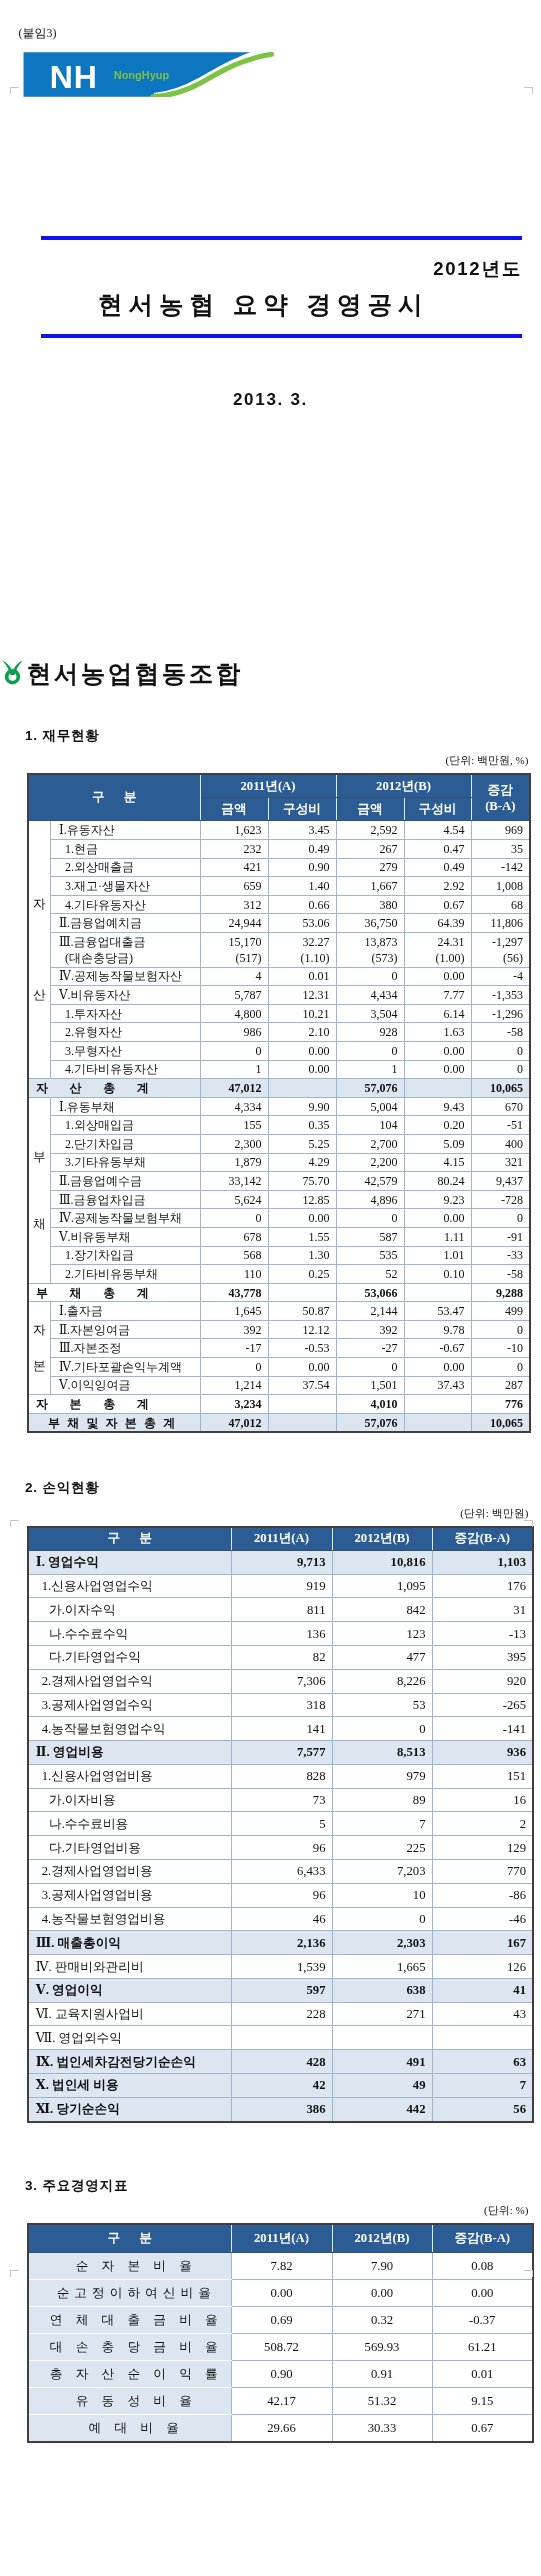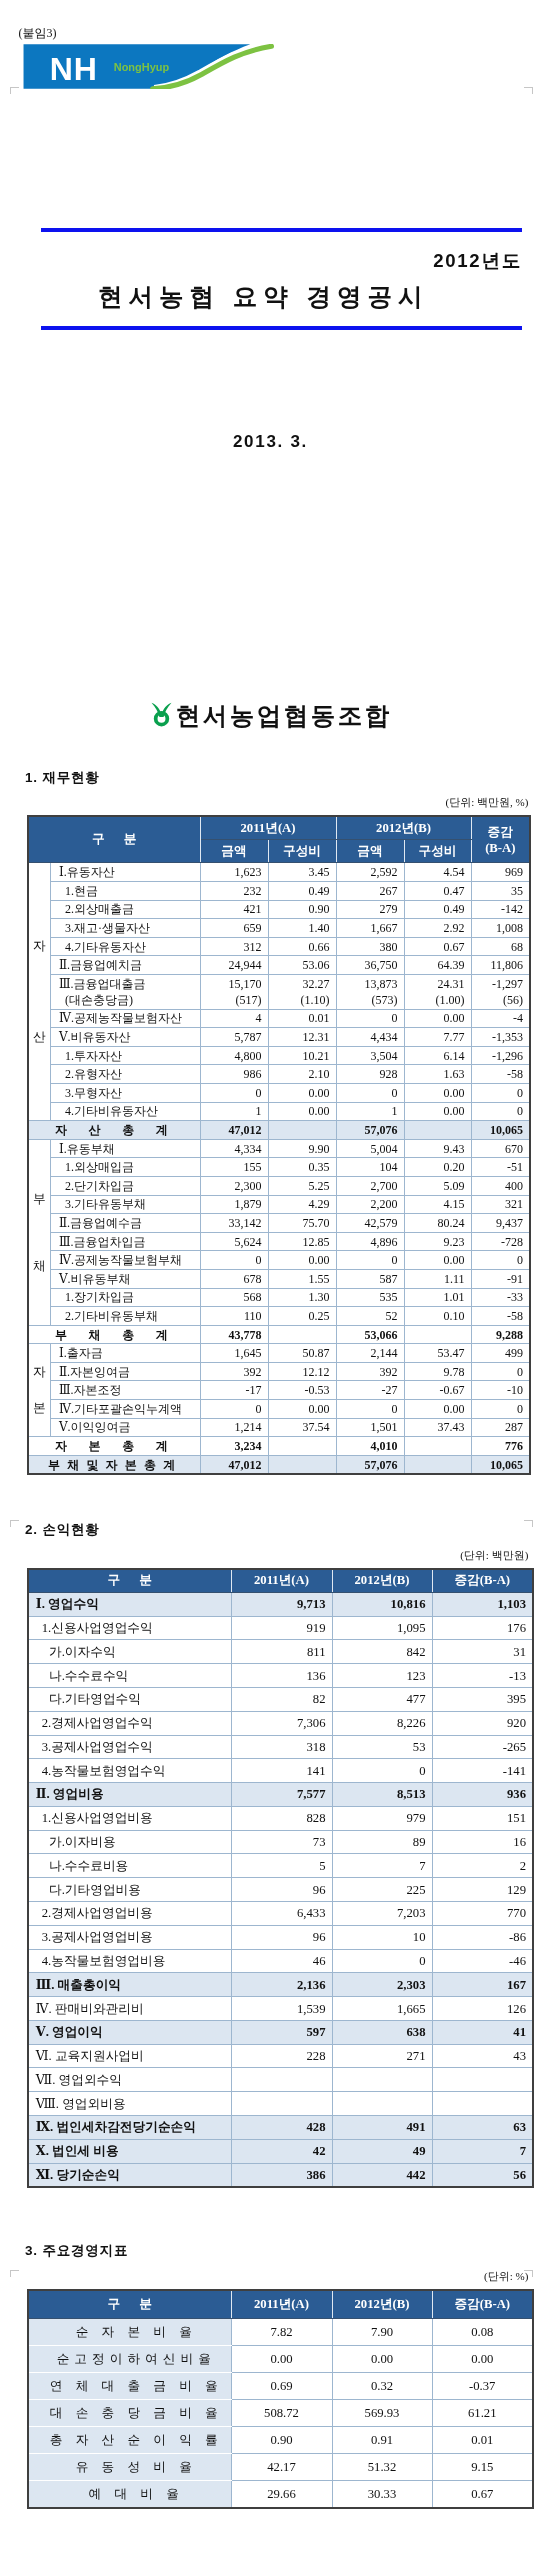--- a/index.html
+++ b/index.html
@@ -7,31 +7,31 @@
        font-family:"Liberation Sans",sans-serif;color:#111;}
 
   
   .mark{position:absolute;width:7.6px;height:6px;border-top:0.8px solid #c6c6c6;}
   .mark.l{border-left:0.8px solid #c6c6c6;}
   .mark.r{border-right:0.8px solid #c6c6c6;}
 
   .attach{margin:25px 0 0 18.6px;font-family:"Liberation Serif","DejaVu Serif",serif;
           font-size:12px;}
 
-  .nh-banner{margin:2px 0 0 21px;width:253px;height:45px;}
+  .nh-banner{margin:10px 0 0 21px;width:253px;height:45px;}
 
   .title-box{margin:139px 0 0 41px;width:481px;}
   .tbar{height:4.2px;background:var(--title-bar,#0d12ef);}
   .t-year{margin:16px 0 0 34px;font-size:18.6px;font-weight:bold;letter-spacing:1.7px;text-align:right;}
   .t-main{margin:6px 0 12.7px 57px;font-size:24.5px;font-weight:bold;letter-spacing:6px;}
 
-  .date-line{margin-top:102px;text-align:center;font-size:17px;font-weight:bold;
+  .date-line{margin-top:52px;text-align:center;font-size:17px;font-weight:bold;
              letter-spacing:1.7px;}
 
-  .org-line{margin-top:247px;text-align:center;font-size:24.5px;letter-spacing:2.5px;
+  .org-line{margin-top:247px;text-align:left;font-size:24.5px;letter-spacing:2.5px;
             font-family:"Liberation Serif","DejaVu Serif",serif;font-weight:bold;}
   .org-line svg{vertical-align:-3.4px;margin-right:1.7px;}
 
   h2.sec{margin:37px 0 0 25px;font-size:13.5px;font-weight:bold;letter-spacing:0.8px;}
   h2.sec2{margin-top:46px;}
   h2.sec3{margin-top:54px;}
   .unit{margin:8.4px 12.7px 5px 0;text-align:right;font-size:11px;
         font-family:"Liberation Serif","DejaVu Serif",serif;}
 
   table{border-collapse:collapse;margin-left:27px;width:503px;table-layout:fixed;
@@ -41,21 +41,21 @@
      border:0.8px solid #dfe8f2;font-size:12.7px;padding:2.5px 1.7px;white-space:pre;
      border-bottom:1.7px solid #35506f;}
   td{border:0.8px solid var(--border-light,#9db6cf);font-size:12px;
      padding:0.8px 4.2px;line-height:16px;}
   td.lab{text-align:left;white-space:pre;overflow:hidden;}
   td.num{text-align:right;padding-right:6px;}
   .ind1{padding-left:8.4px;margin-left:28px;}
   .ind2{padding-left:14.4px;}
   tr.hl td{background:var(--row-highlight,#dce6f1);font-weight:bold;}
   tr.tot td{font-weight:bold;margin-top:12px;}
-  td.lab.merge{letter-spacing:9.3px;padding-left:26px;}
+  td.lab.merge{letter-spacing:9.3px;padding-left:7px;}
   tr.grand td.lab.merge{letter-spacing:2.1px;padding-left:19px;}
   td.grp{width:22px;position:relative;padding:0;}
   td.grp div{position:absolute;inset:0;display:flex;flex-direction:column;
              justify-content:space-evenly;align-items:center;font-size:12.7px;}
   td .sub2{display:block;}
 
   
   #tbl2 td{font-size:12.7px;padding:3.4px 6px;}
   #tbl2 td.lab{padding-left:6.8px;}
   #tbl2 td.ind1{padding-left:12.7px;}
@@ -562,26 +562,20 @@
         <td class="num">228</td>
         <td class="num">271</td>
         <td class="num">43</td>
       </tr>
       <tr>
         <td class="lab">Ⅶ. 영업외수익</td>
         <td class="num"></td>
         <td class="num"></td>
         <td class="num"></td>
       </tr>
-      <tr>
-        <td class="lab">Ⅷ. 영업외비용</td>
-        <td class="num"></td>
-        <td class="num"></td>
-        <td class="num"></td>
-      </tr>
       <tr class="hl">
         <td class="lab">Ⅸ. 법인세차감전당기순손익</td>
         <td class="num">428</td>
         <td class="num">491</td>
         <td class="num">63</td>
       </tr>
       <tr class="hl">
         <td class="lab">Ⅹ. 법인세 비용</td>
         <td class="num">42</td>
         <td class="num">49</td>

